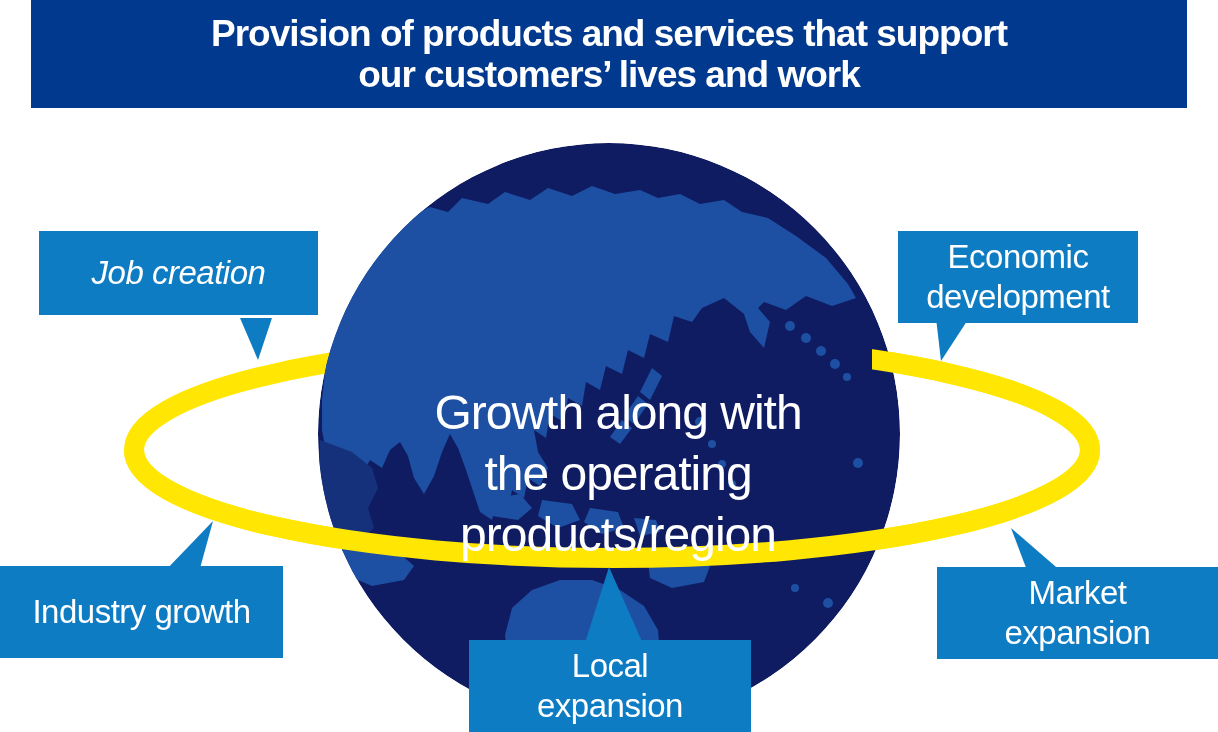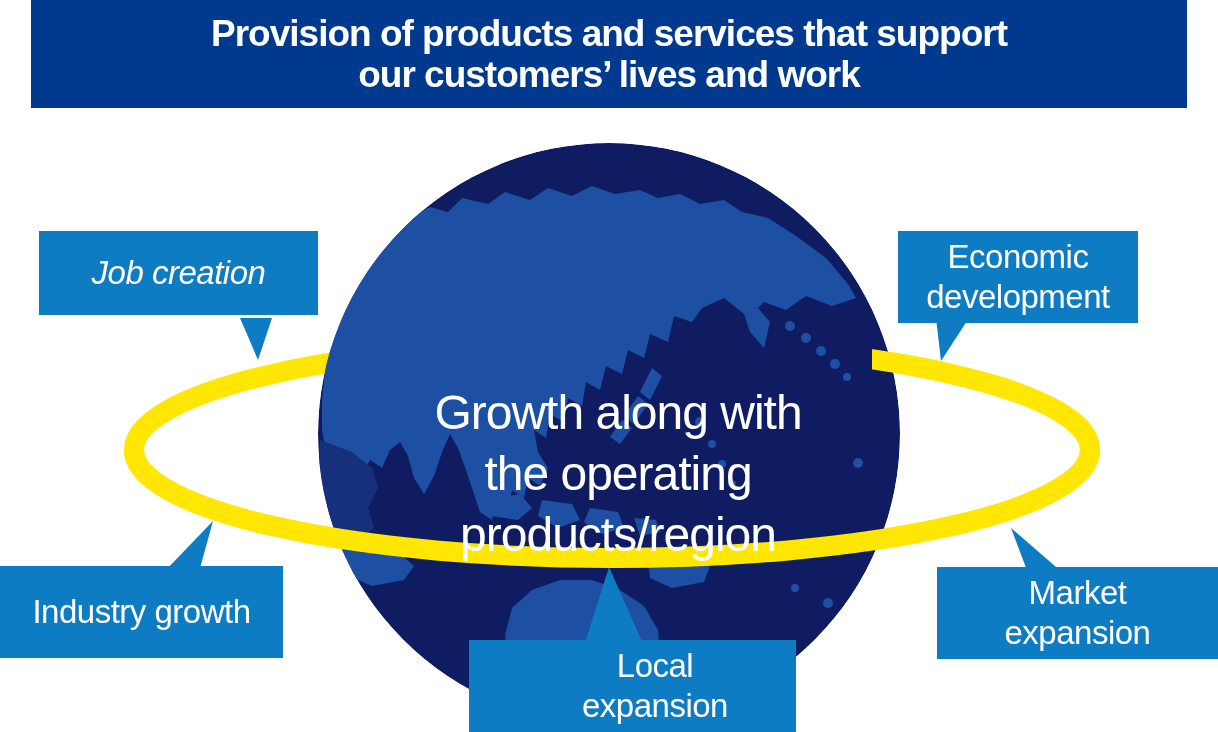--- a/index.html
+++ b/index.html
@@ -31,21 +31,21 @@
   }
   .callout{
     position:absolute;background:var(--callout-blue,#0e7cc2);color:var(--text-white,#fff);
     display:flex;flex-direction:column;align-items:center;justify-content:center;
     font-size:33px;line-height:40px;letter-spacing:-0.5px;text-align:center;
   }
   #job-creation{left:39px;top:231px;width:279px;height:84px;font-style:italic;}
   #economic-development{left:898px;top:231px;width:240px;height:92px;}
   #industry-growth{left:0;top:566px;width:283px;height:92px;}
   #market-expansion{left:937px;top:567px;width:281px;height:92px;}
-  #local-production{left:469px;top:640px;width:282px;height:92px;padding-left:45px;}
+  #local-production{left:469px;top:640px;width:282px;height:92px;}
   .ring{fill:none;stroke:var(--ring-yellow,#ffe703);stroke-width:20px;}
   .land{fill:var(--globe-land,#1d4fa3);}
   .land-shadow{fill:var(--globe-land-shadow,#16317c);}
   .tail{fill:var(--callout-blue,#0e7cc2);}
 </style>
 </head>
 <body>
 
 <div class="stage">
 

